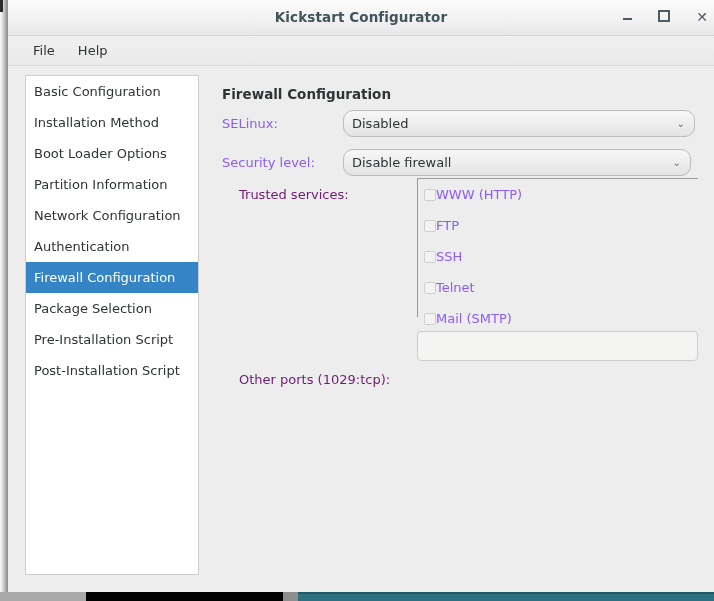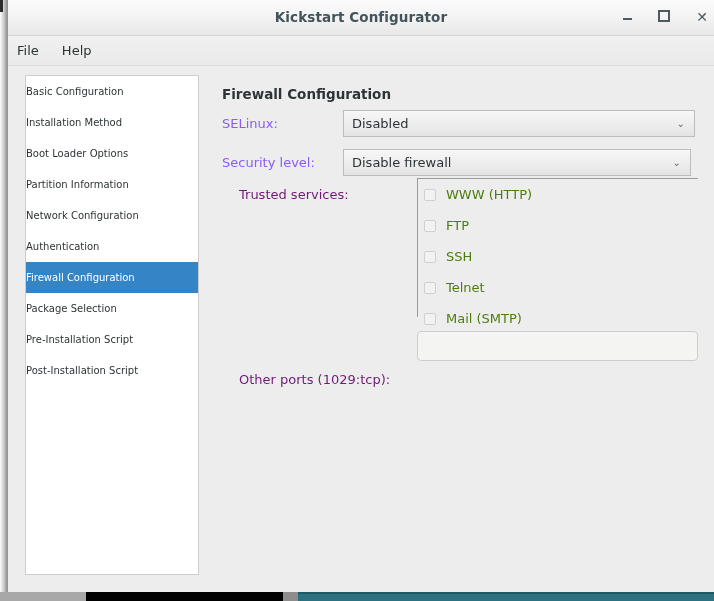--- a/index.html
+++ b/index.html
@@ -122,21 +122,21 @@
     vertical-align: -1px;
   }
 
   
   #menubar {
     position: relative;
     height: 30px;
     background: linear-gradient(to bottom, #f0f0f0 0%, #eaeaea 100%);
     border-bottom: 1px solid #dcdcdc;
     box-sizing: border-box;
-    padding-left: 0;
+    padding-left: 16px;
   }
   .menu-item {
     display: inline-block;
     padding: 0 9px;
     line-height: 29px;
     font-size: 13px;
     color: #2e3436;
     cursor: default;
   }
 
@@ -155,22 +155,22 @@
     width: 174px;
     height: 500px;
     background: #ffffff;
     border: 1px solid #cdcdcd;
     box-sizing: border-box;
     overflow: hidden;
   }
   .sidebar-item {
     height: 31px;
     line-height: 31px;
-    padding-left: 0;
-    font-size: 10px;
+    padding-left: 8px;
+    font-size: 13px;
     color: #2e3436;
     white-space: nowrap;
     cursor: default;
     box-sizing: border-box;
   }
   .sidebar-item.selected {
     background: #3584c6;
     color: #ffffff;
   }
 
@@ -198,21 +198,21 @@
     color: #8b5cf6;
     white-space: nowrap;
   }
   .form-label.disabled { color: #701a75; }
 
   .combo {
     position: absolute;
     height: 27px;
     background: linear-gradient(to bottom, #f7f7f7 0%, #ededed 55%, #e3e3e3 100%);
     border: 1px solid #bcbcbc;
-    border-radius: 0;
+    border-radius: 10px;
     box-sizing: border-box;
     cursor: default;
   }
   .combo .combo-text {
     position: absolute;
     left: 8px;
     top: 0;
     line-height: 25px;
     font-size: 13px;
     color: #2e3436;
@@ -265,23 +265,22 @@
   .checkbox {
     width: 12px;
     height: 12px;
     border: 1px solid #cfcfcf;
     border-radius: 2px;
     background: #f2f2f2;
     box-sizing: border-box;
     flex: none;
   }
   .service-label {
-    margin-left: 10px;
-    font-size: 13px;
-    color: #4d7c0f;
+    font-size: 13px;
+    color: #8b5cf6;
     white-space: nowrap;
   }
 
   
   #label-ports {
     left: 26px;
     top: 275px;
     margin-top: 31px;
   }
   #input-ports {

